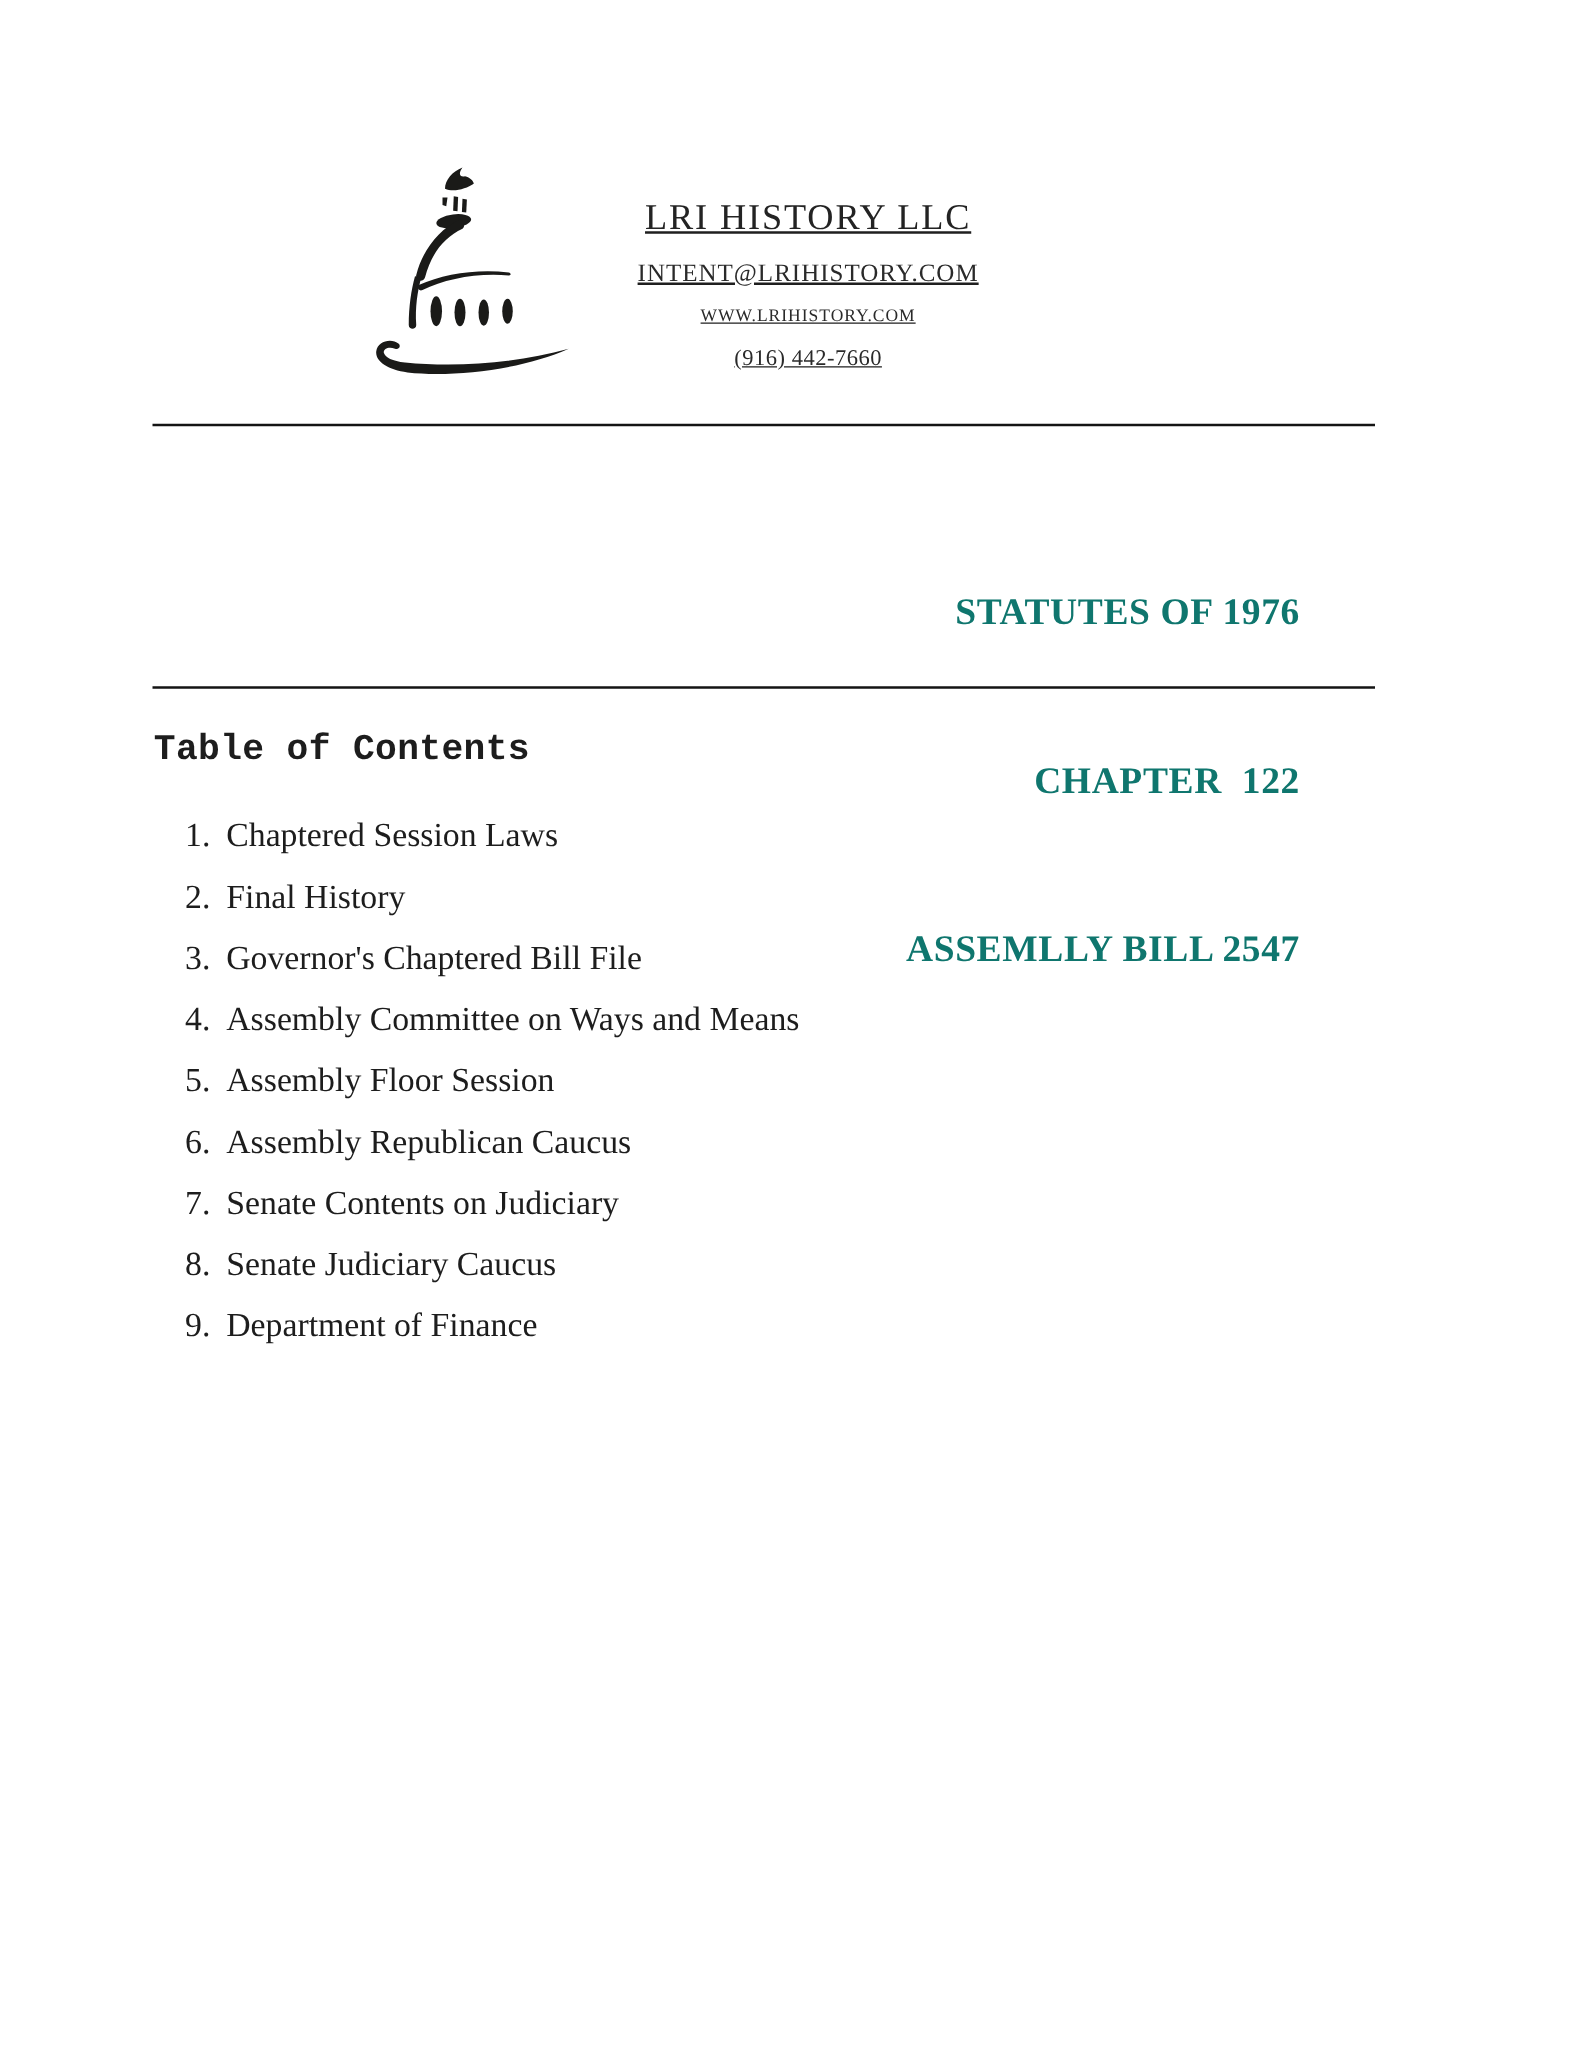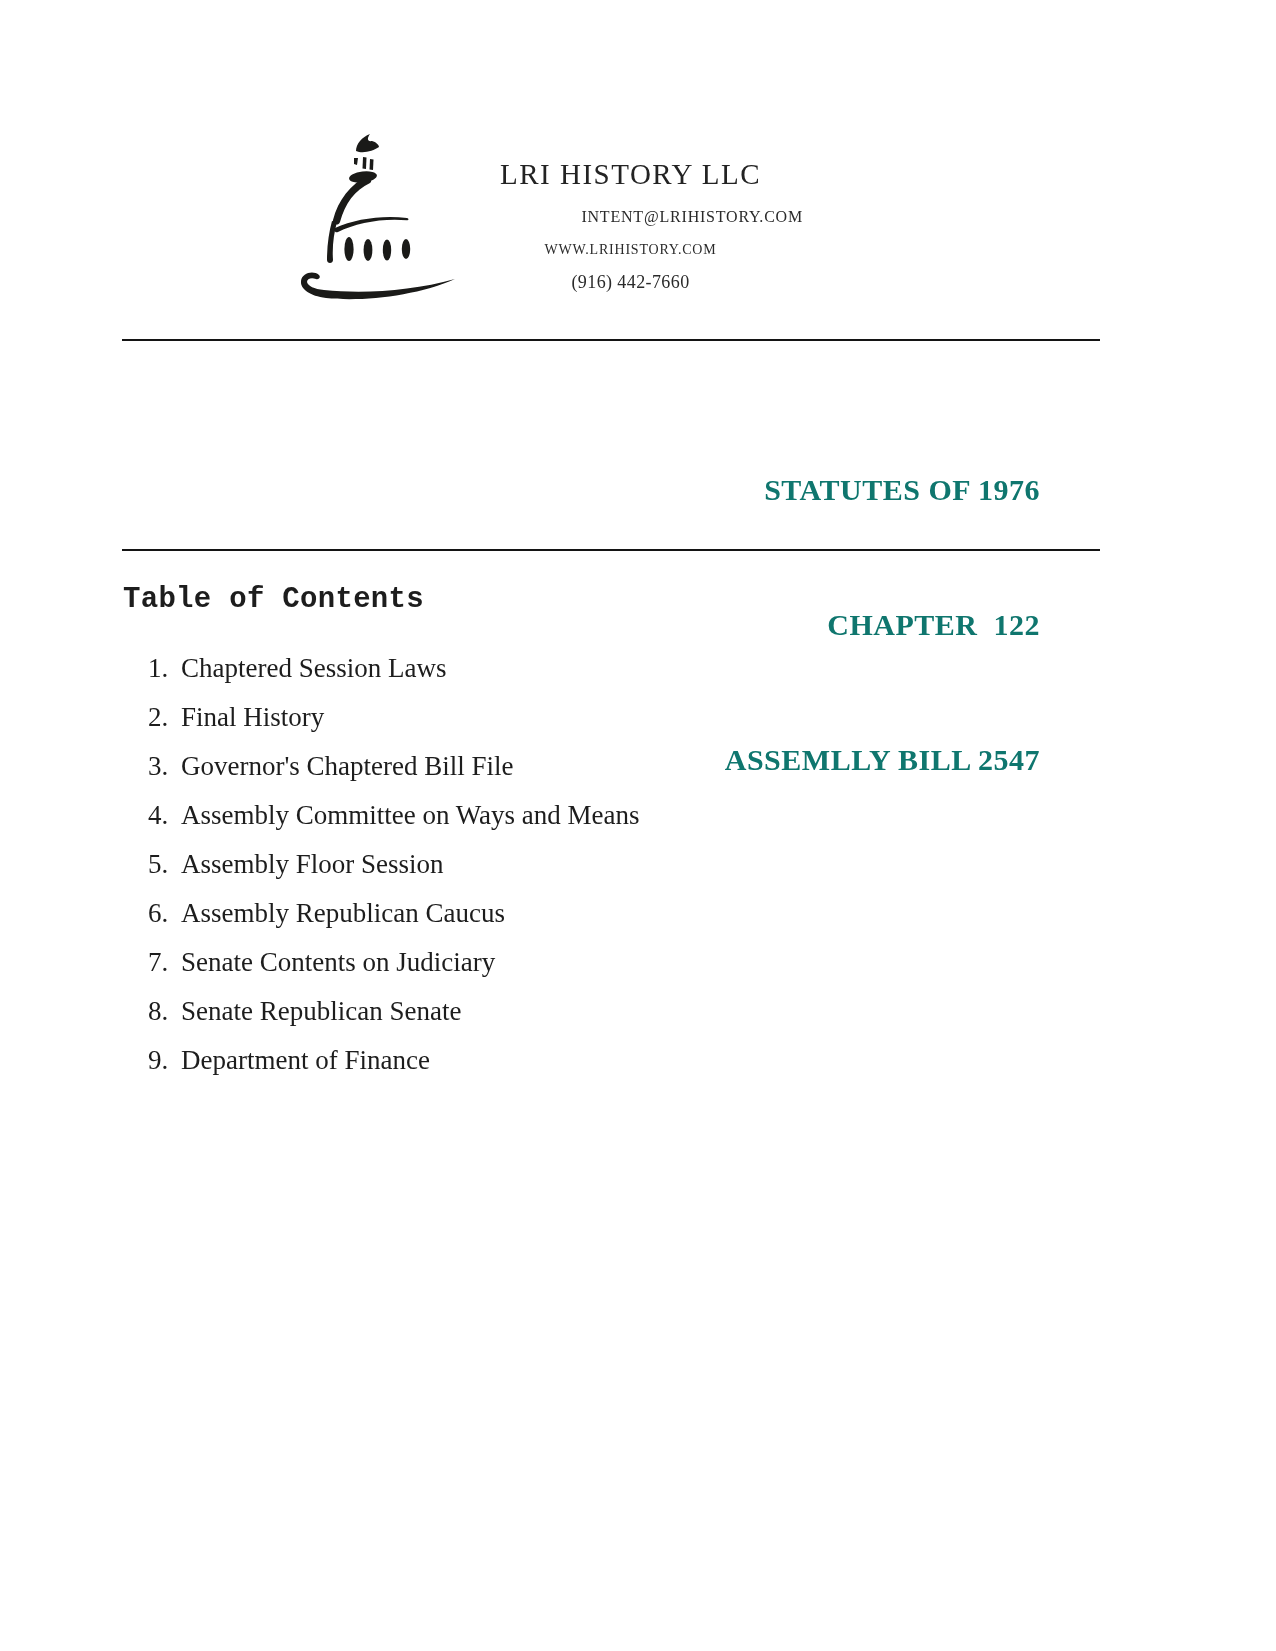--- a/index.html
+++ b/index.html
@@ -9,25 +9,25 @@
     font-family: "Liberation Serif", "DejaVu Serif", serif;
     color: #1f1f1f;
   }
   .page { position: relative; width: 1276px; height: 1651px; overflow: hidden; }
 
   
   .logo { position: absolute; left: 292px; top: 130px; width: 170px; height: 175px; }
   .logo svg { display: block; width: 100%; height: 100%; }
 
   .letterhead {
-    position: absolute; left: 458px; top: 160px; width: 345px;
-    text-align: center; line-height: 1;
+    position: absolute; left: 474px; top: 160px; width: 345px;
+    text-align: center; line-height: 1; text-decoration: underline;
   }
   .company   { font-size: 29px; letter-spacing: 1.5px; color: #232323; }
-  .lh-email  { font-size: 16px; letter-spacing: 0.8px; margin-top: 20px; color: #2a2a2a; text-align: right; }
+  .lh-email  { font-size: 20px; letter-spacing: 0.8px; margin-top: 20px; color: #2a2a2a; }
   .lh-site   { font-size: 14px; letter-spacing: 0.8px; margin-top: 18px; color: #2a2a2a; }
   .lh-phone  { font-size: 18px; letter-spacing: 0.4px; margin-top: 16px; color: #2a2a2a; }
 
   
   .rule { position: absolute; left: 122px; width: 978px; height: 2px; background: #141414; }
   .rule-top    { top: 339px; }
   .rule-bottom { top: 549px; }
 
   
   .title-block {
@@ -131,21 +131,21 @@
     <li>
       <span class="num">6.</span>
       <span class="label">Assembly Republican Caucus</span>
     </li>
     <li>
       <span class="num">7.</span>
       <span class="label">Senate Contents on Judiciary</span>
     </li>
     <li>
       <span class="num">8.</span>
-      <span class="label">Senate Republican Senate</span>
+      <span class="label">Senate Judiciary Caucus</span>
     </li>
     <li>
       <span class="num">9.</span>
       <span class="label">Department of Finance</span>
     </li>
   </ol>
 
 </div>
 
 </body></html>

